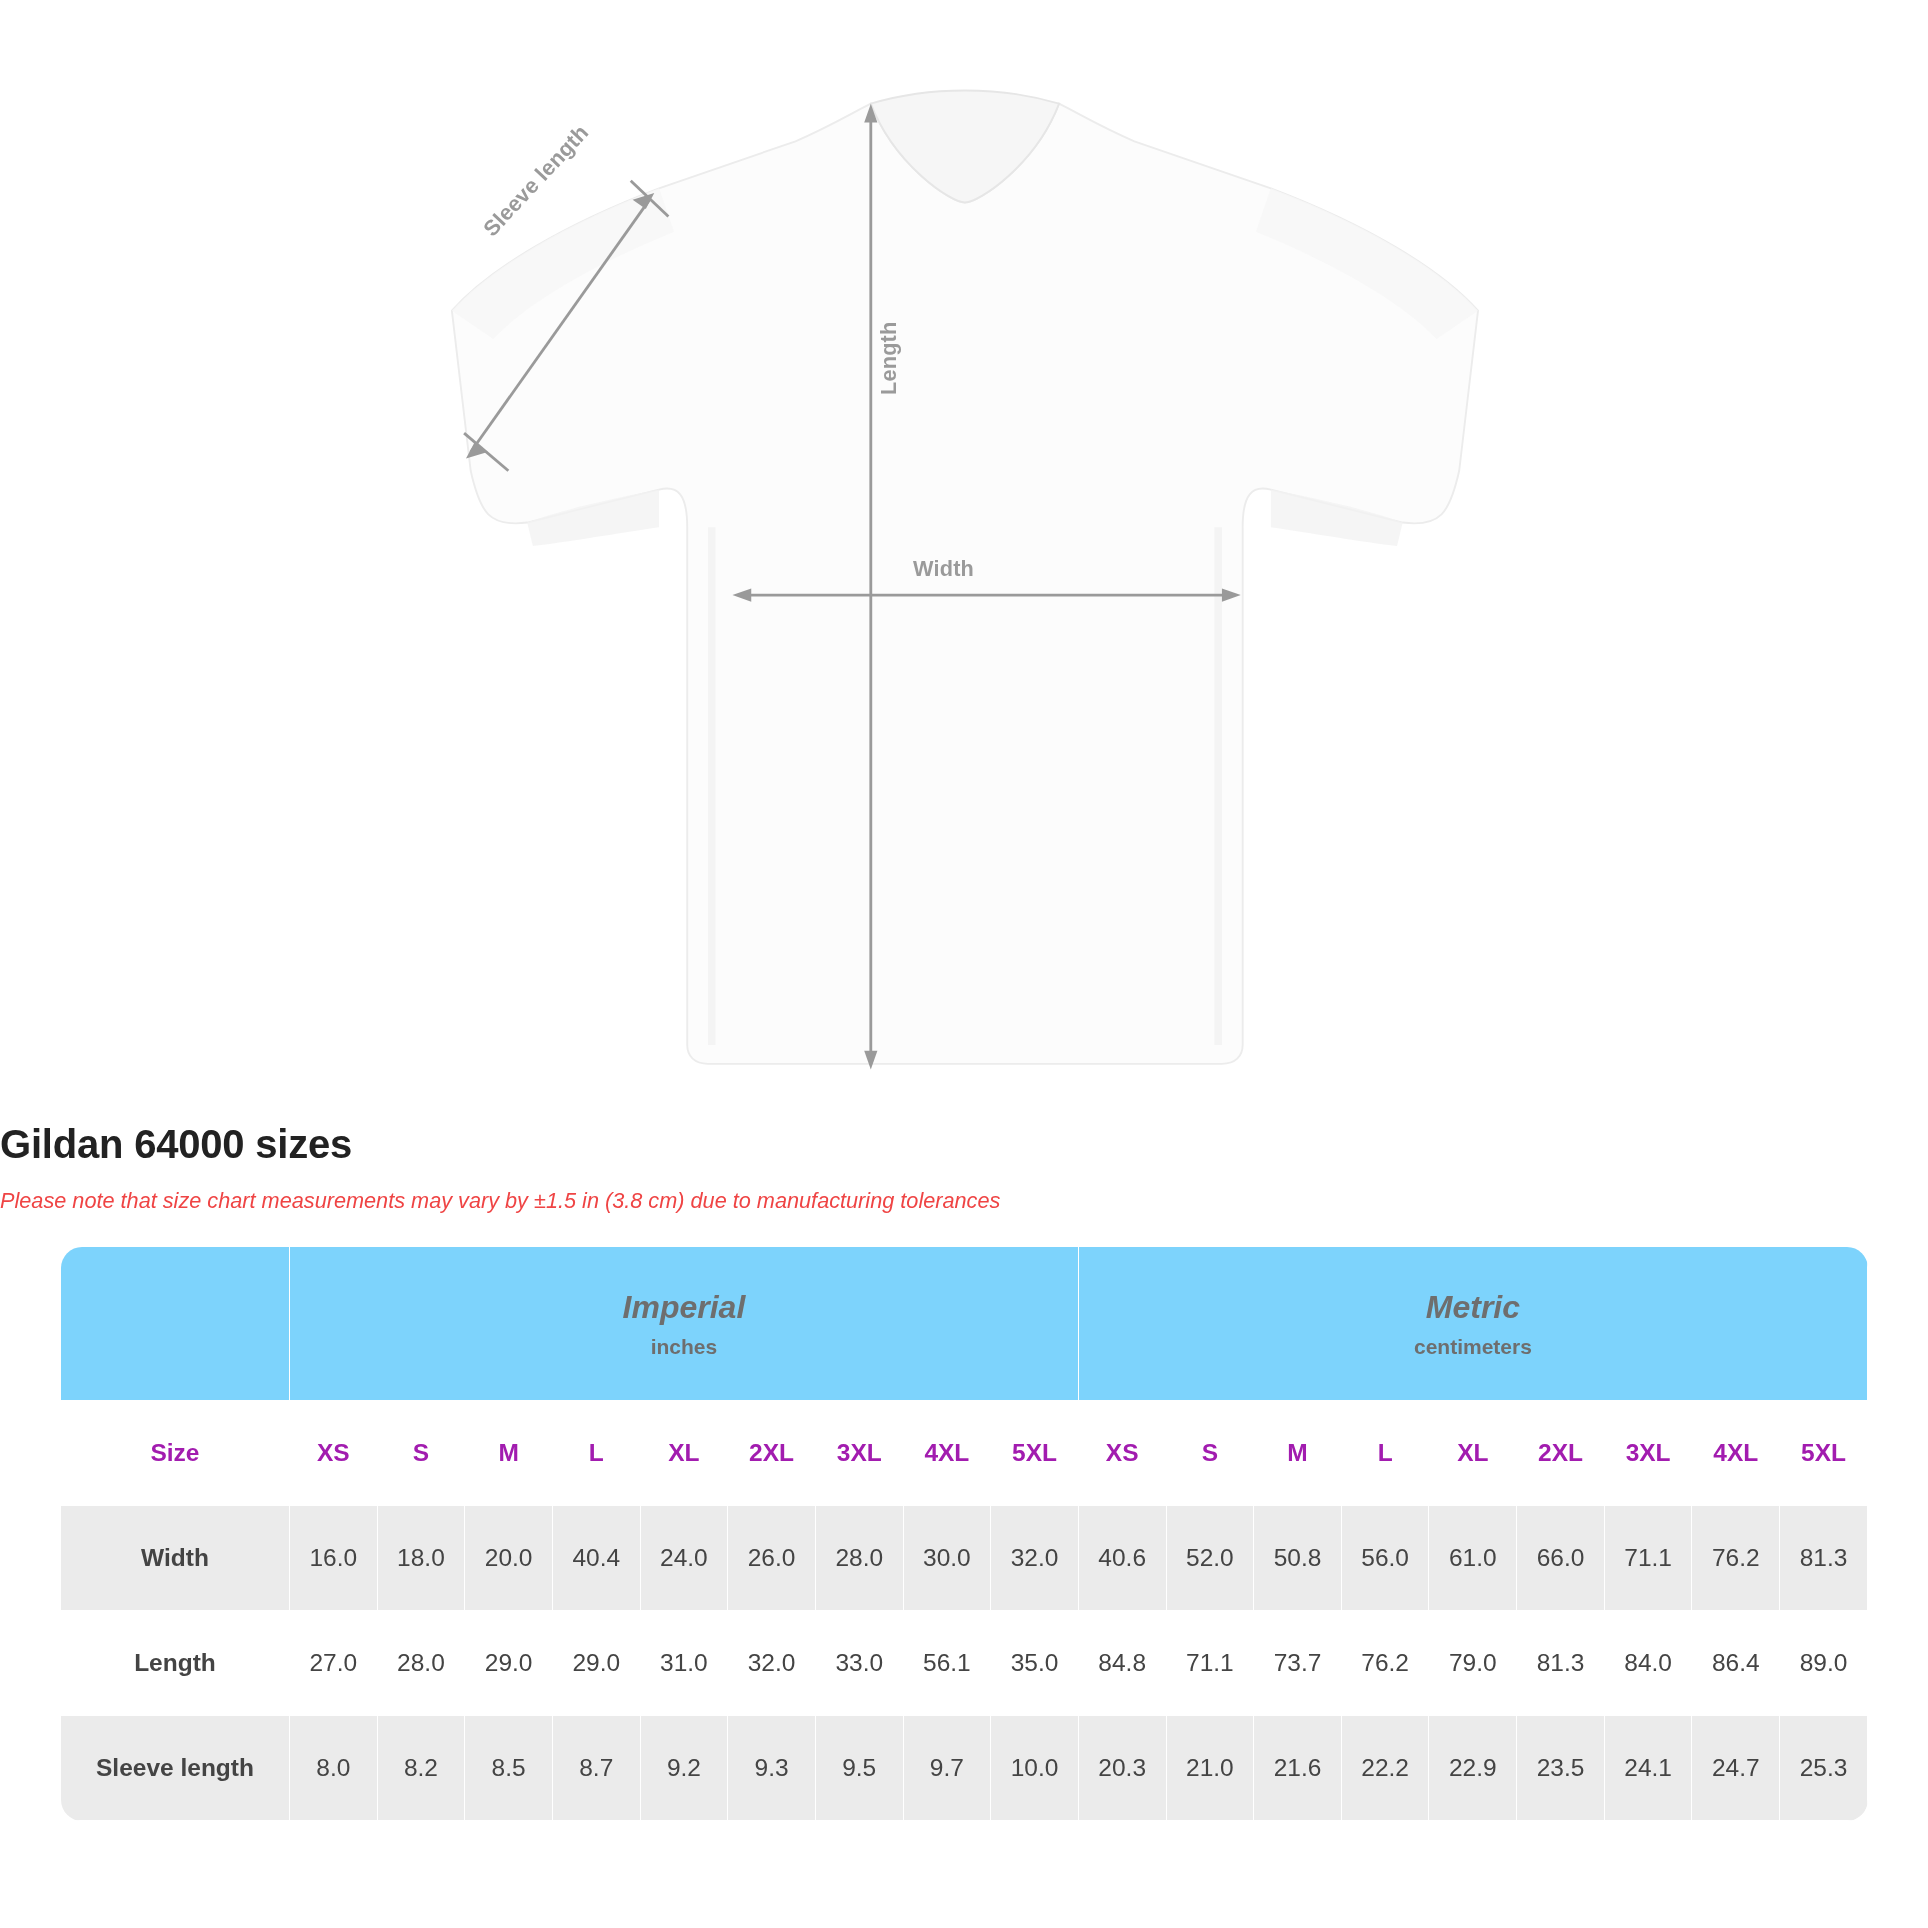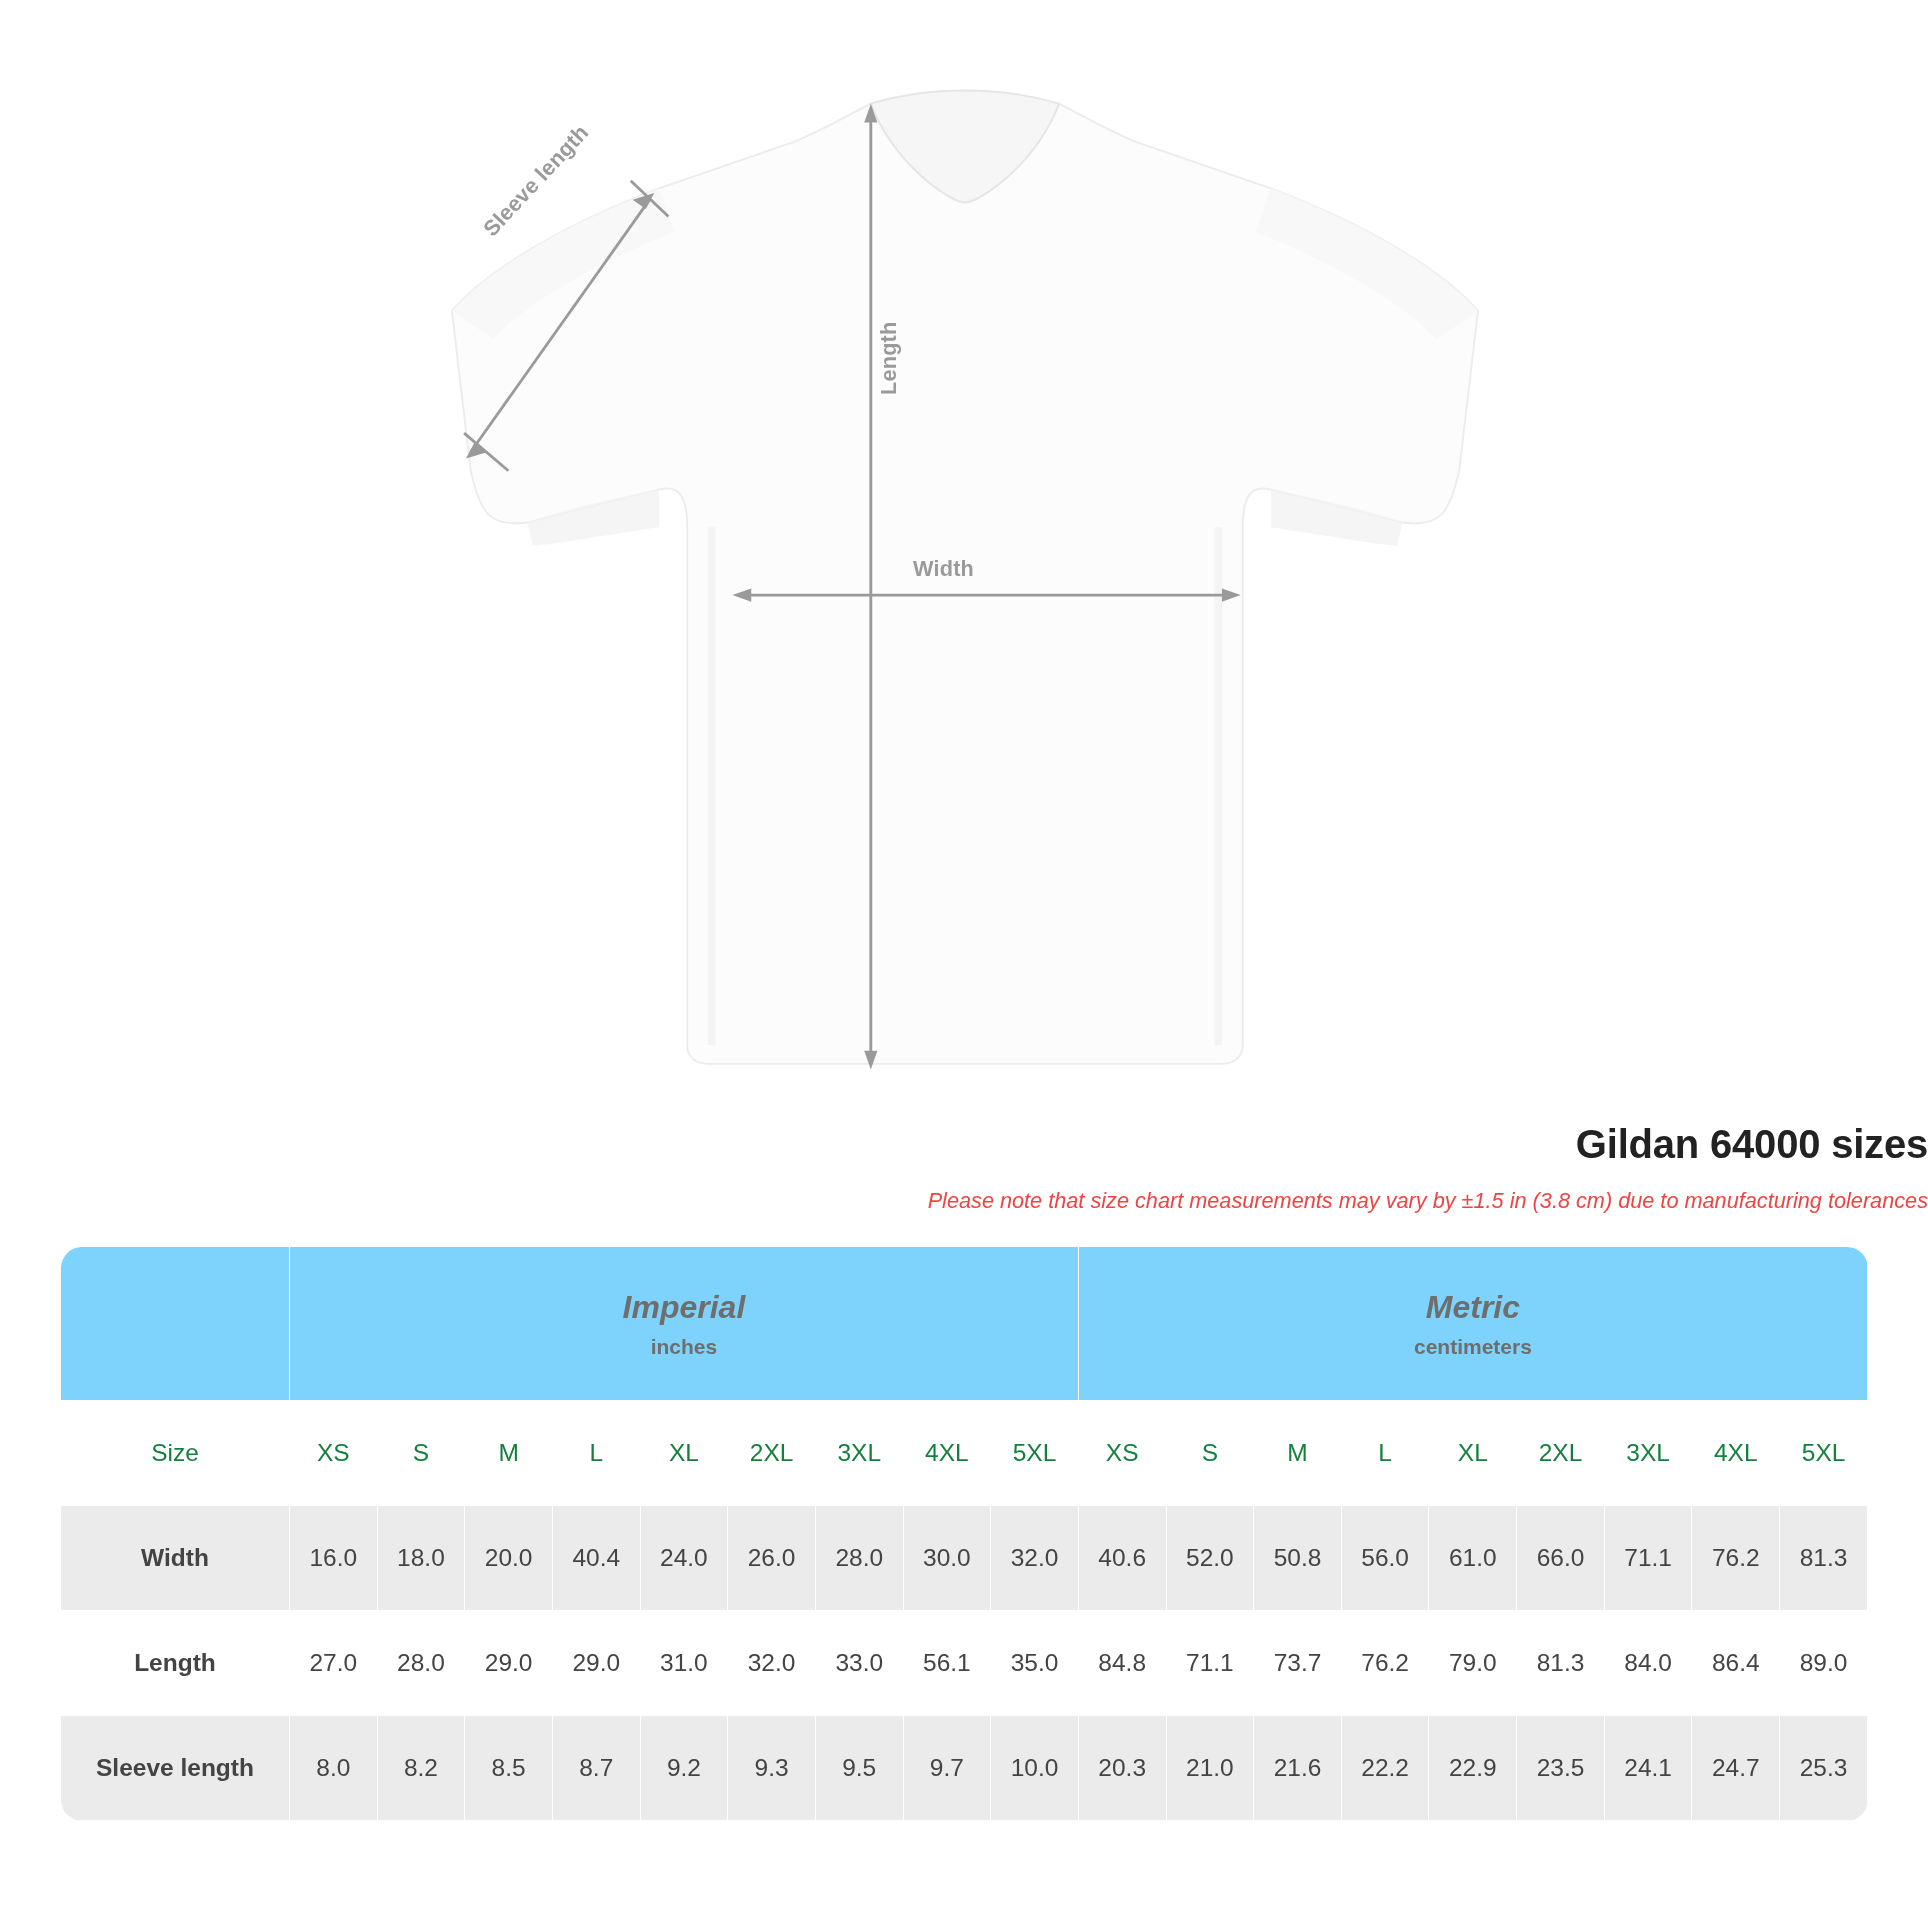--- a/index.html
+++ b/index.html
@@ -50,21 +50,21 @@
   }
   .dim-label.sleeve-label {
     left: 478px;
     top: 224px;
     transform: rotate(-47deg);
     transform-origin: left top;
   }
 
   
   .title-block {
-    text-align: right;
+    text-align: left;
     margin-top: 11.3px;
   }
   .chart-title {
     font-size: 40px;
     font-weight: bold;
     color: #222222;
     margin: 0;
     letter-spacing: -0.2px;
   }
   .chart-note {
@@ -107,22 +107,22 @@
   .unit-sub {
     font-size: 21px;
     color: #6e6e6e;
     display: block;
     margin-top: 9.4px;
   }
   .size-header th {
     background: #ffffff;
     height: 102px;
     font-size: 24.5px;
-    font-weight: normal;
-    color: #15803d;
+    font-weight: bold;
+    color: #a21caf;
   }
   .size-header th.row-label-cell {
     font-size: 24.5px;
   }
   td.row-label-cell {
     font-size: 24.5px;
     font-weight: bold;
     color: #555555;
     background: #ebebeb;
   }

